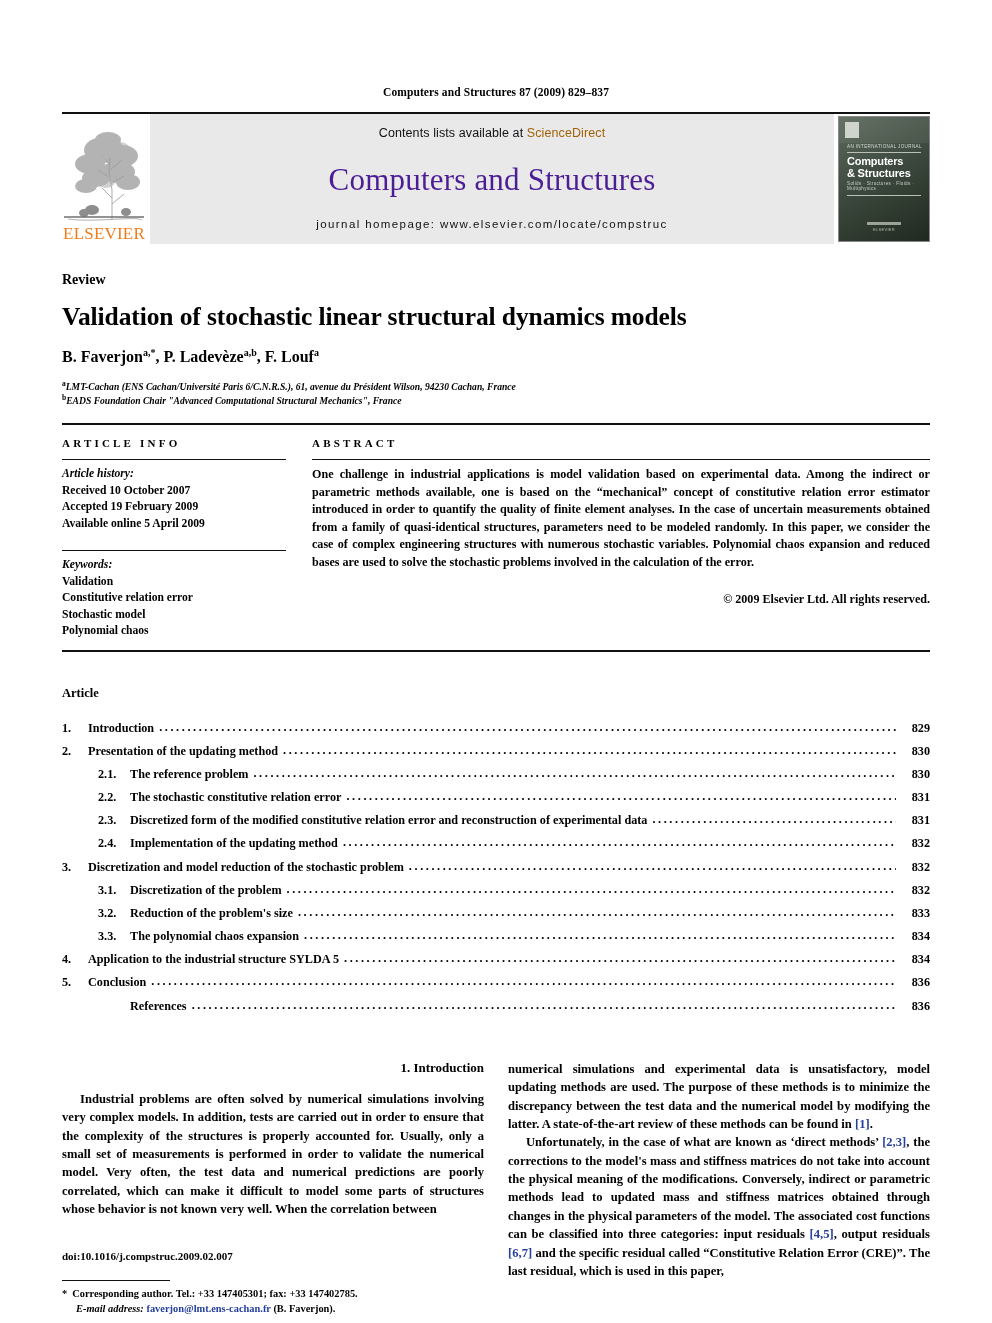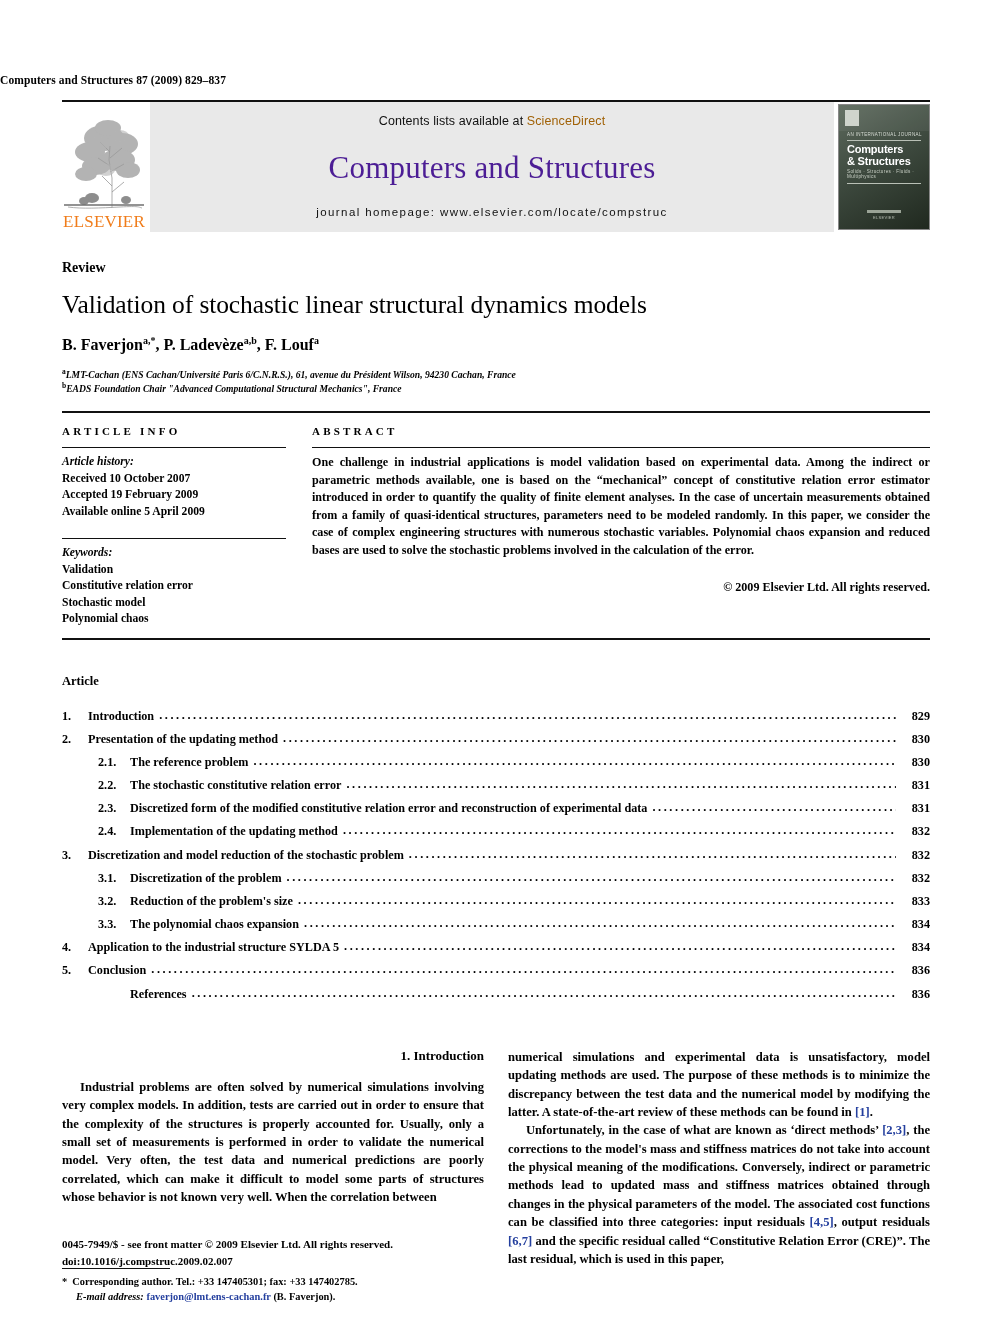--- a/index.html
+++ b/index.html
@@ -11,25 +11,27 @@
     font-family: "Liberation Serif", "DejaVu Serif", serif;
     color: #000000;
     position: relative;
     overflow: hidden;
   }
 
   .page { position: relative; width: 992px; height: 1323px; padding: 0; }
 
   
   .runninghead {
+    text-align: center;
     font-size: 11.5px;
     font-weight: bold;
     font-family: "Liberation Serif", serif;
     padding-top: 74px;
     letter-spacing: .1px;
+    margin-top: 12px;
   }
 
   
   .masthead {
     margin: 14px 62px 0 62px;
     border-top: 2.5px solid #111;
     display: flex;
     align-items: stretch;
     height: 132px;
   }
@@ -129,21 +131,21 @@
   }
 
   
   .arthead { margin: 28px 62px 0 62px; }
   .art-type {
     font-family: "Liberation Serif", serif;
     font-weight: bold; font-size: 14px; margin-bottom: 14px;
   }
   .art-title {
     font-family: "Liberation Serif", serif;
-    font-size: 25.5px; line-height: 1.15; margin: 0 0 16px 0; font-weight: normal;
+    font-size: 25.5px; line-height: 1.15; margin: 0 0 16px 0; font-weight: bold;
     letter-spacing: -.1px;
   }
   .art-authors {
     font-family: "Liberation Serif", serif;
     font-weight: bold; font-size: 16px; margin-bottom: 12px;
   }
   .art-authors sup { font-size: 10px; font-weight: bold; }
   .affil {
     font-family: "Liberation Serif", serif;
     font-style: italic; font-size: 9.6px; line-height: 1.38;
@@ -454,17 +456,16 @@
 
     <div class="bcol">
       <div class="btext">
         <p class="noind"><span id="rp1">numerical simulations and experimental data is unsatisfactory, model updating methods are used. The purpose of these methods is to minimize the discrepancy between the test data and the numerical model by modifying the latter. A state-of-the-art review of these methods can be found in <span class="ref">[1]</span>.</span></p>
         <p><span id="rp2">Unfortunately, in the case of what are known as ‘direct methods’ <span class="ref">[2,3]</span>, the corrections to the model's mass and stiffness matrices do not take into account the physical meaning of the modifications. Conversely, indirect or parametric methods lead to updated mass and stiffness matrices obtained through changes in the physical parameters of the model. The associated cost functions can be classified into three categories: input residuals <span class="ref">[4,5]</span>, output residuals <span class="ref">[6,7]</span> and the specific residual called “Constitutive Relation Error (CRE)”. The last residual, which is used in this paper,</span></p>
       </div>
     </div>
   </div>
 
   <div class="pagefoot">
-    <div>0045-7949/$ - see front matter © 2009 Elsevier Ltd. All rights reserved.</div>
     <div>doi:10.1016/j.compstruc.2009.02.007</div>
   </div>
 
 </div>
 
 </body></html>

